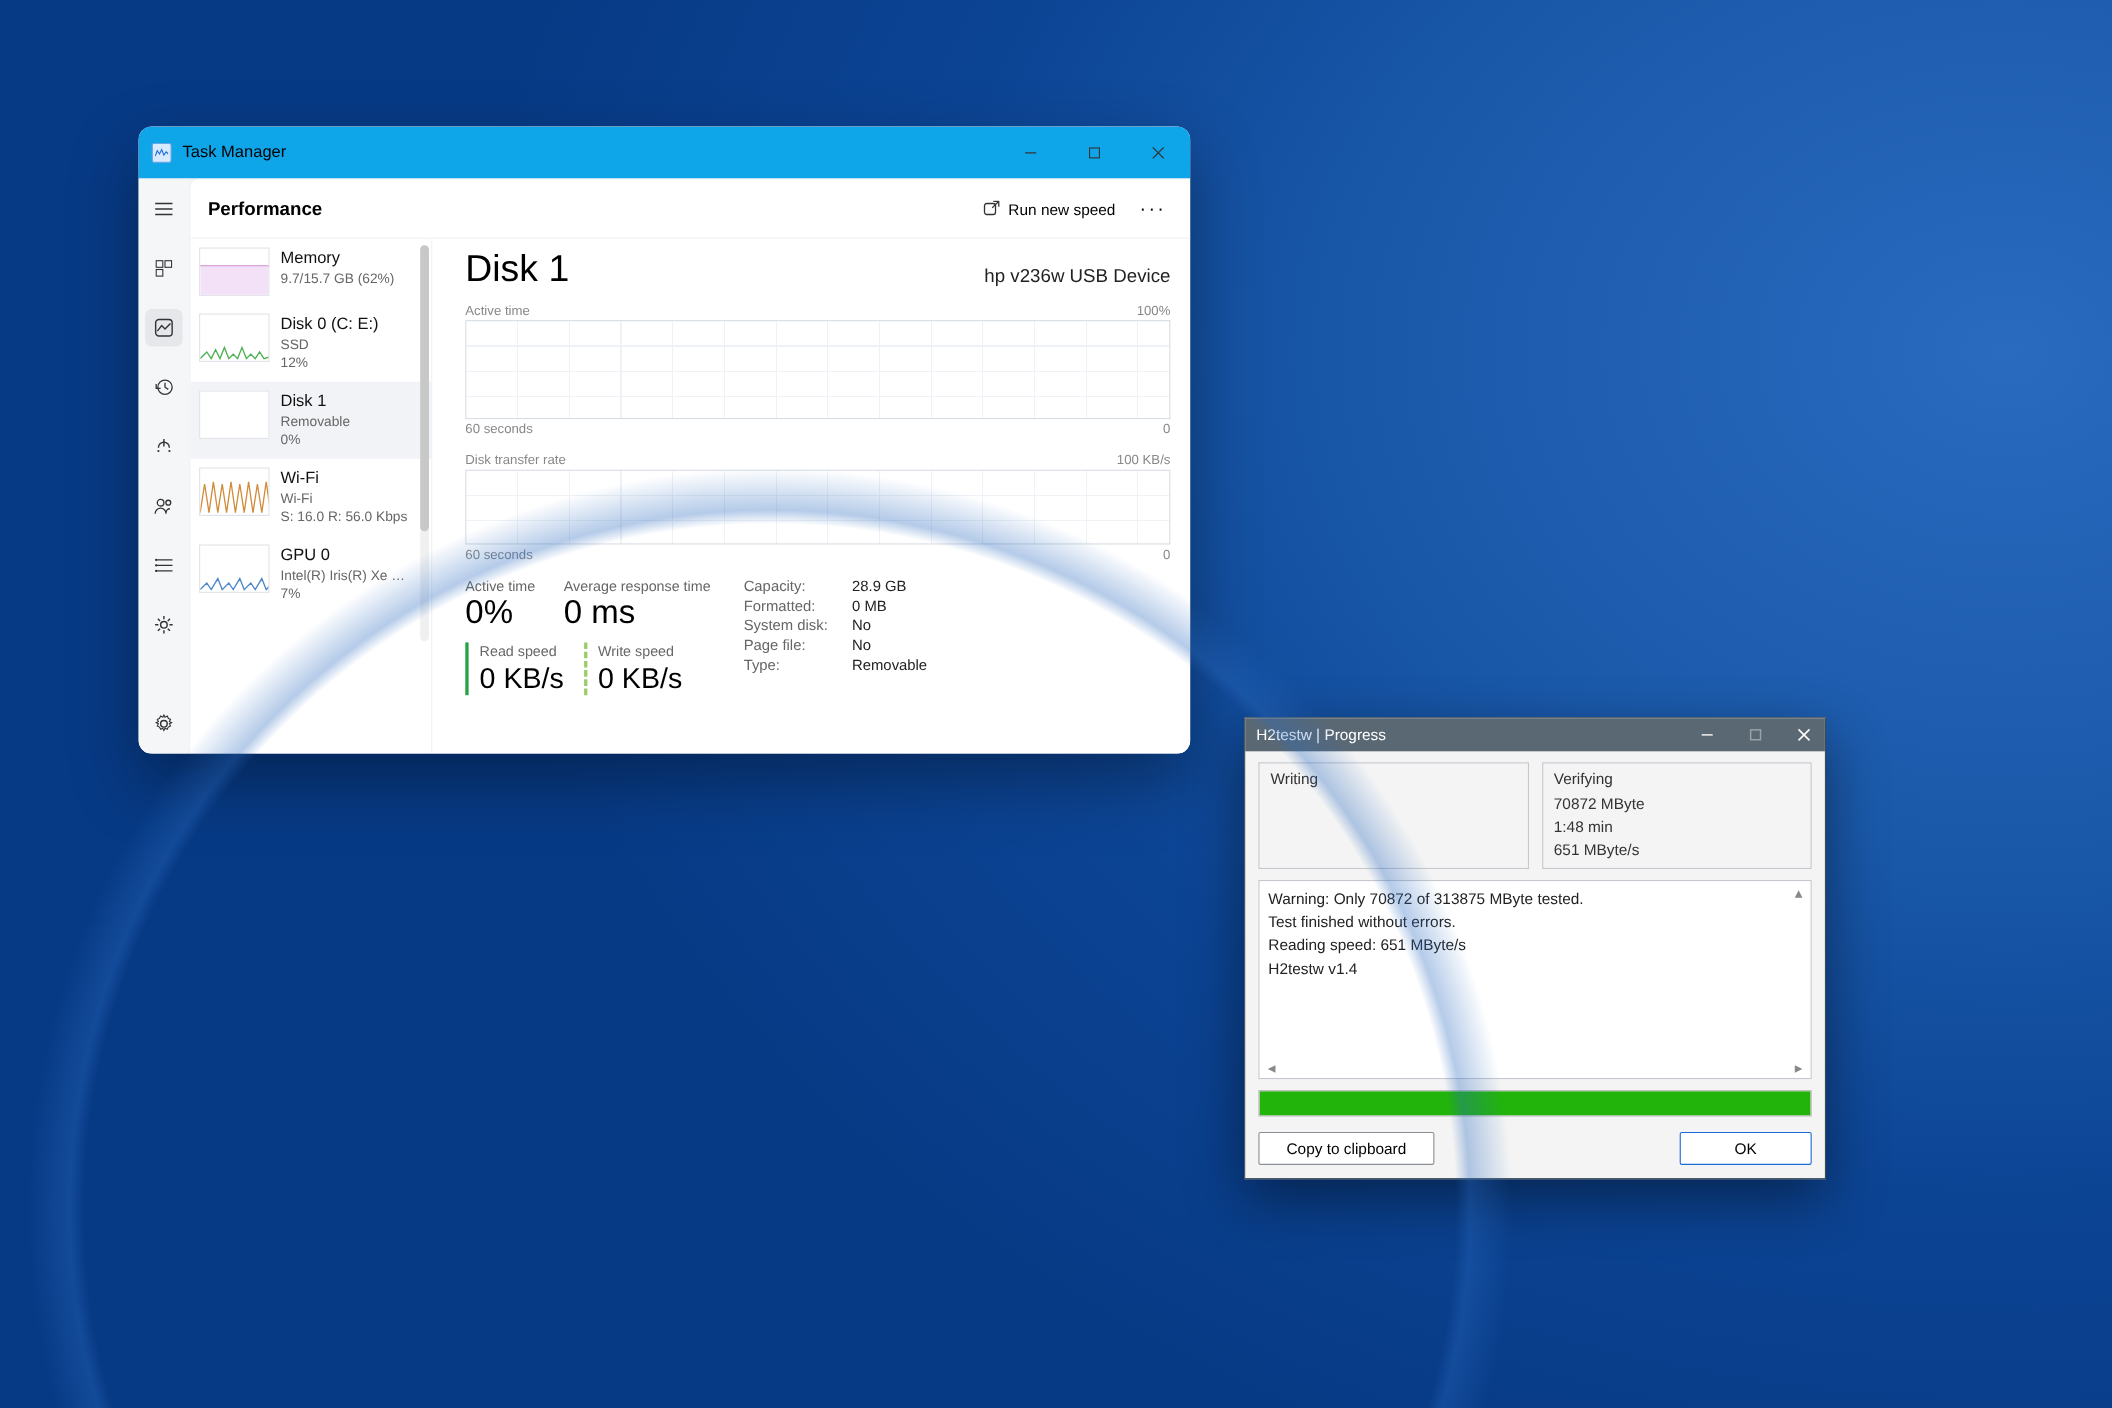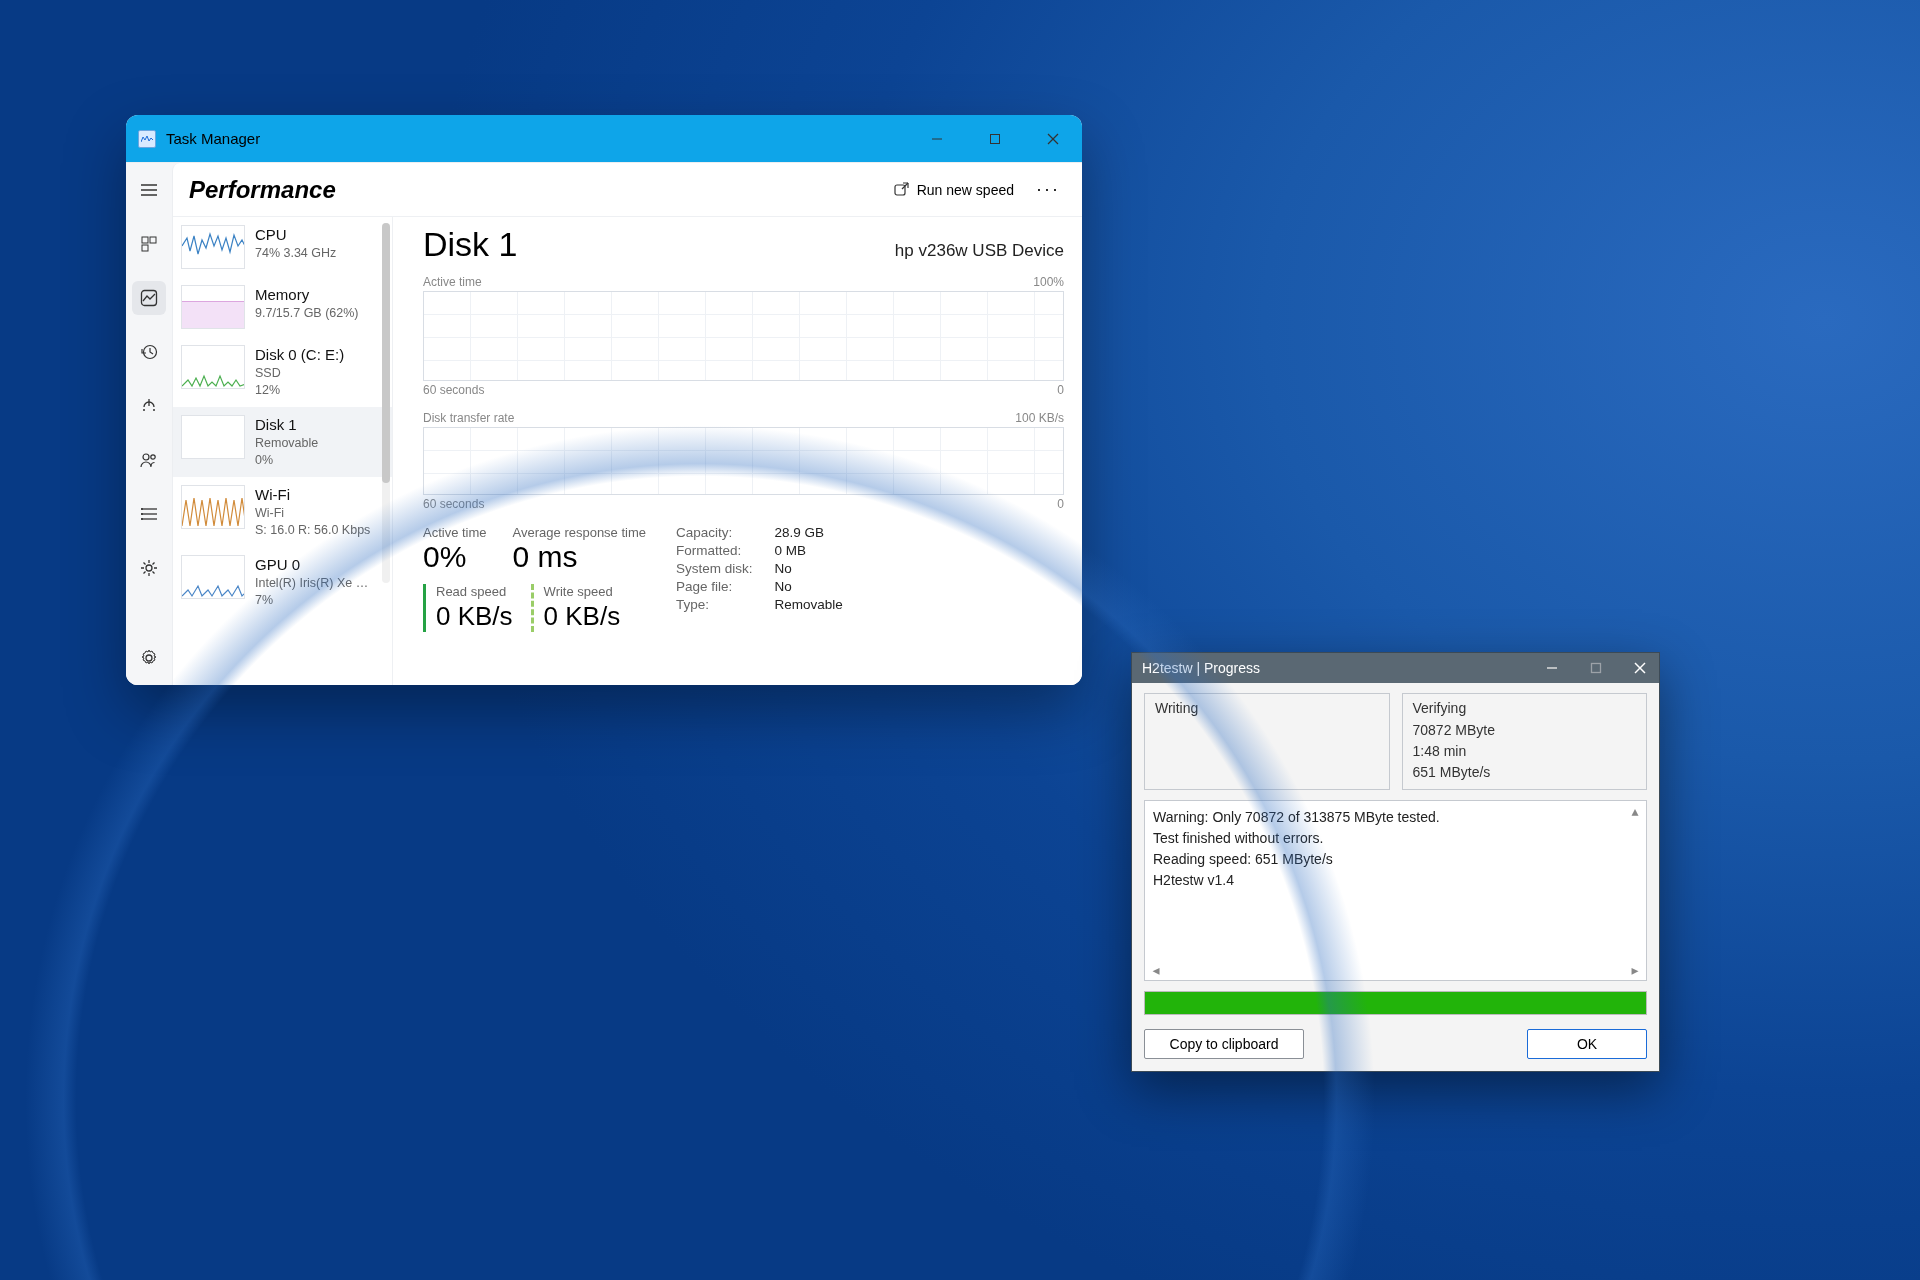--- a/index.html
+++ b/index.html
@@ -69,21 +69,21 @@
   .tm-nav .spacer{flex:1;}
   .tm-content{
     flex:1; background:#fff; border-top-left-radius:8px;
     display:flex; flex-direction:column;
     border-left:1px solid #eceef1;
   }
   .tm-toolbar{
     height:54px; display:flex; align-items:center;
     padding:0 16px; border-bottom:1px solid #eef0f3;
   }
-  .tm-page-title{ font-size:24px; font-weight:600;font-style:italic; }
+  .tm-page-title{ font-size:17px; font-weight:600; }
   .tm-run{
     margin-left:auto; display:flex; align-items:center; gap:8px;
     font-size:14px; padding:4px 8px; border-radius:4px;
   }
   .tm-more{ width:36px; text-align:center; font-size:18px; letter-spacing:2px; margin-left:8px; }
   .tm-main{ flex:1; display:flex; overflow:hidden;}
   .tm-list{
     width:220px;
     border-right:1px solid #eef0f3;
     overflow:hidden;
@@ -310,29 +310,20 @@
         <div class="tm-more">···</div>
       </div>
 
       <div class="tm-main">
         <div class="tm-list">
           <div class="tm-list-track"></div>
           <div class="tm-list-thumb"></div>
 
           <div class="perf-item">
             <div class="perf-thumb"><svg width="64" height="44">
-                  <polyline class="spark-cpu" points="0,20 5,12 8,25 12,10 16,28 20,14 24,22 28,8 32,20 36,10 40,24 44,12 48,26 52,9 56,20 60,14 64,22"></polyline>
-                </svg></div>
-            <div class="perf-info">
-                <span class="perf-name">CPU</span>
-                <span class="perf-sub">74%  3.34 GHz</span>
-              </div>
-          </div>
-          <div class="perf-item">
-            <div class="perf-thumb"><svg width="64" height="44">
                   <polyline class="spark-mem" points="0,16 64,16"></polyline>
                   <rect x="0" y="16" width="64" height="28" fill="#f3e1f7"></rect>
                 </svg></div>
             <div class="perf-info">
                 <span class="perf-name">Memory</span>
                 <span class="perf-sub">9.7/15.7 GB (62%)</span>
               </div>
           </div>
           <div class="perf-item">
             <div class="perf-thumb"><svg width="64" height="44">

